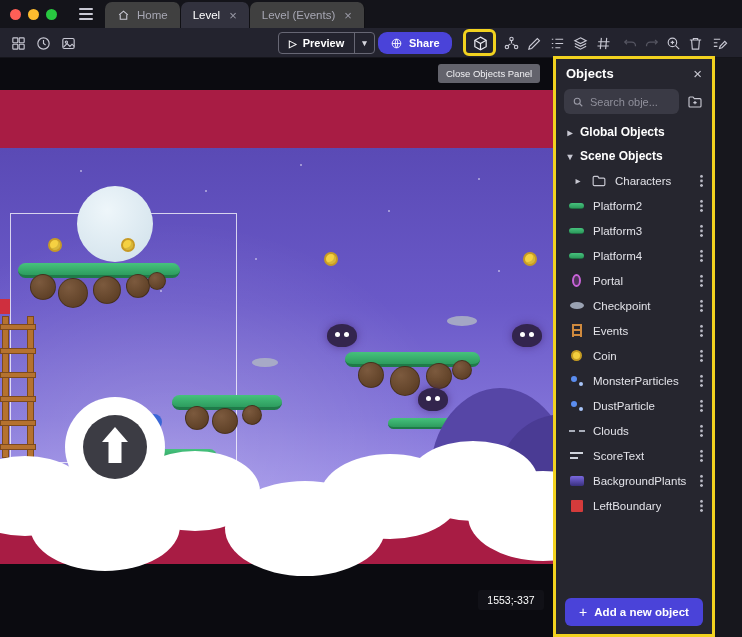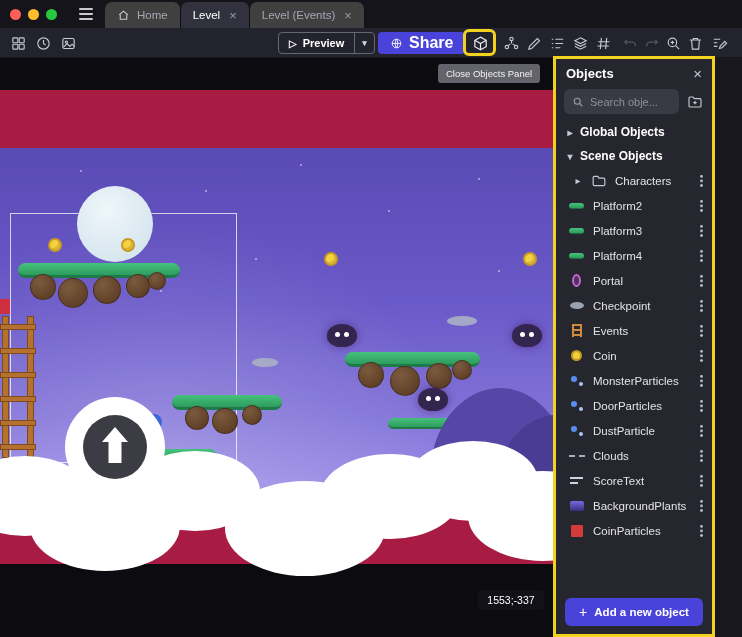--- a/index.html
+++ b/index.html
@@ -26,21 +26,21 @@
     border-bottom:1px solid #15151b}
   .tbi{position:absolute;top:5px;width:20px;height:20px;display:flex;align-items:center;justify-content:center}
   .tbi svg{width:17px;height:17px}
   .btn-preview{position:absolute;left:278px;top:4px;height:22px;display:flex;align-items:center;
     border:1px solid #676774;border-radius:4px;color:#fff;font-size:11px;font-weight:bold}
   .btn-preview .seg{display:flex;align-items:center;gap:6px;padding:0 10px;height:100%}
   .btn-preview .sep{width:1px;height:100%;background:#676774}
   .btn-preview .seg.caret{padding:0 7px;font-size:9px;color:#d6d6de}
   .play-glyph{font-size:10px}
   .btn-share{position:absolute;left:378px;top:4px;height:22px;display:flex;align-items:center;gap:6px;
-    padding:0 12px;background:#4a43d9;border-radius:4px;color:#fff;font-size:16px;font-weight:bold}
+    padding:0 12px;background:#4a43d9;border-radius:9px;color:#fff;font-size:11px;font-weight:bold}
   .btn-share svg{width:13px;height:13px}
   .hl-box{position:absolute;left:463px;top:29px;width:33px;height:27px;border:3px solid #f2d21f;
     border-radius:6px;z-index:30}
 
   
   .tooltip{position:absolute;left:438px;top:64px;background:#63636c;color:#f2f2f5;font-size:9.5px;
     padding:4px 8px;border-radius:3px;z-index:40;white-space:nowrap}
 
   
   .canvas{position:absolute;left:0;top:58px;width:554px;height:579px;overflow:hidden;background:#0b0b10}
@@ -470,27 +470,20 @@
         <span class="iconbox">
             <span class="icon-particles"></span>
           </span>
         <span class="lbl">MonsterParticles</span>
         <span class="kebab"></span>
       </div>
       <div class="row">
         <span class="iconbox">
             <span class="icon-particles"></span>
           </span>
-        <span class="lbl">DoorParticles</span>
-        <span class="kebab"></span>
-      </div>
-      <div class="row">
-        <span class="iconbox">
-            <span class="icon-particles"></span>
-          </span>
         <span class="lbl">DustParticle</span>
         <span class="kebab"></span>
       </div>
       <div class="row">
         <span class="iconbox">
             <span class="icon-clouds"></span>
           </span>
         <span class="lbl">Clouds</span>
         <span class="kebab"></span>
       </div>
@@ -505,21 +498,21 @@
         <span class="iconbox">
             <span class="icon-plants"></span>
           </span>
         <span class="lbl">BackgroundPlants</span>
         <span class="kebab"></span>
       </div>
       <div class="row">
         <span class="iconbox">
             <span class="icon-boundary"></span>
           </span>
-        <span class="lbl">CoinParticles</span>
+        <span class="lbl">LeftBoundary</span>
         <span class="kebab"></span>
       </div>
     </div>
 
     <div class="add-area">
       <button class="add-btn">
         <span class="plus">+</span>
         <span>Add a new object</span>
       </button>
     </div>

